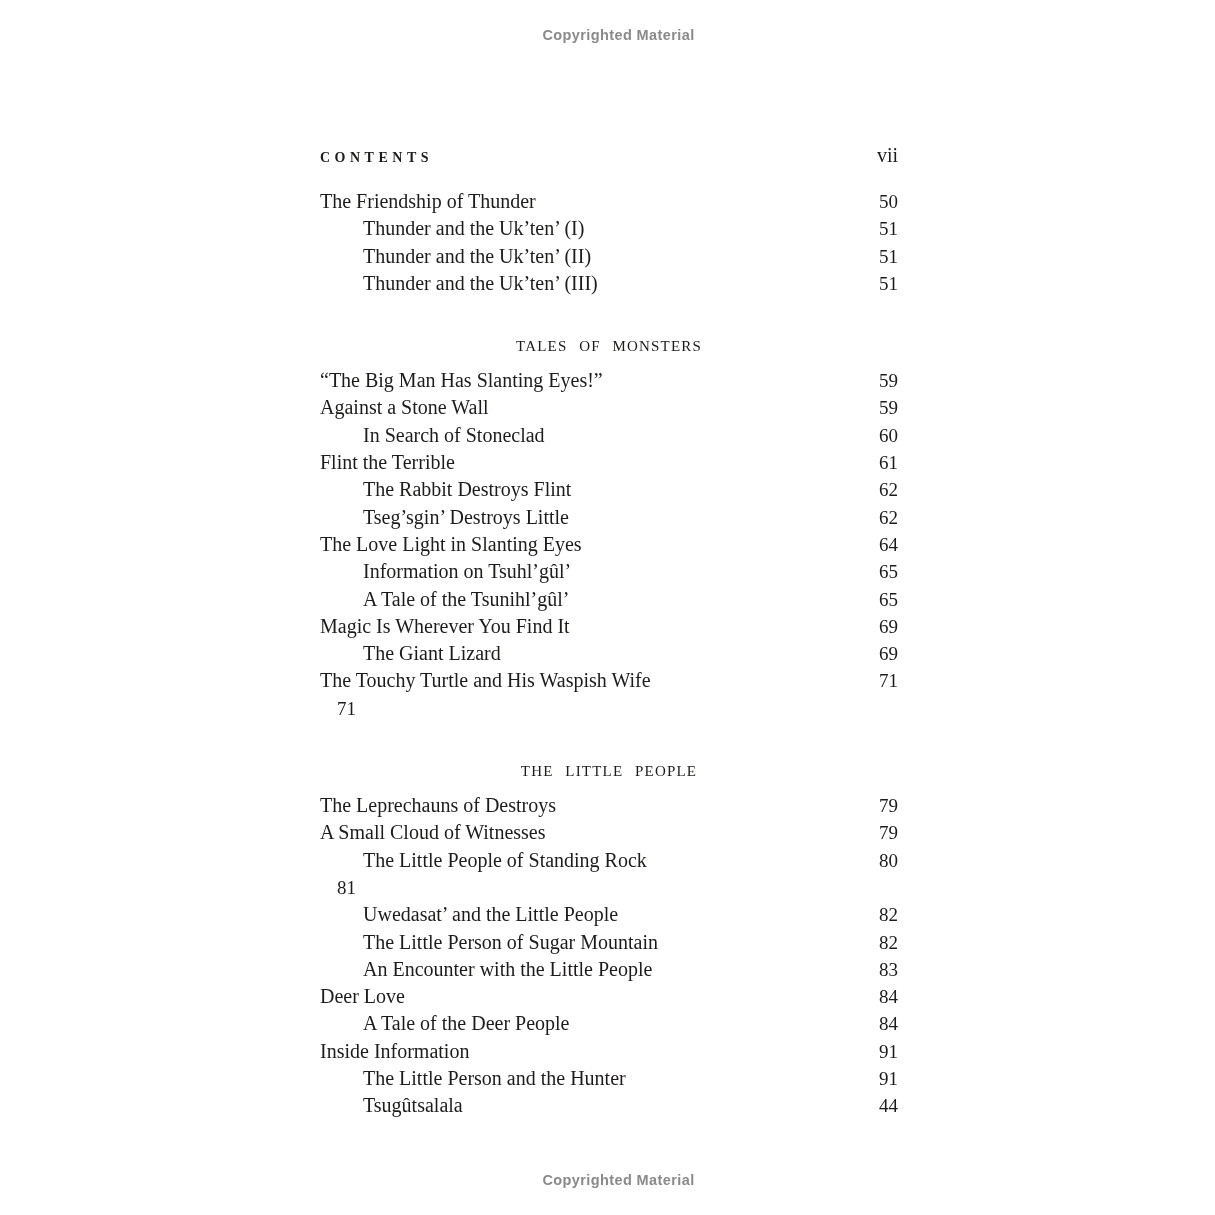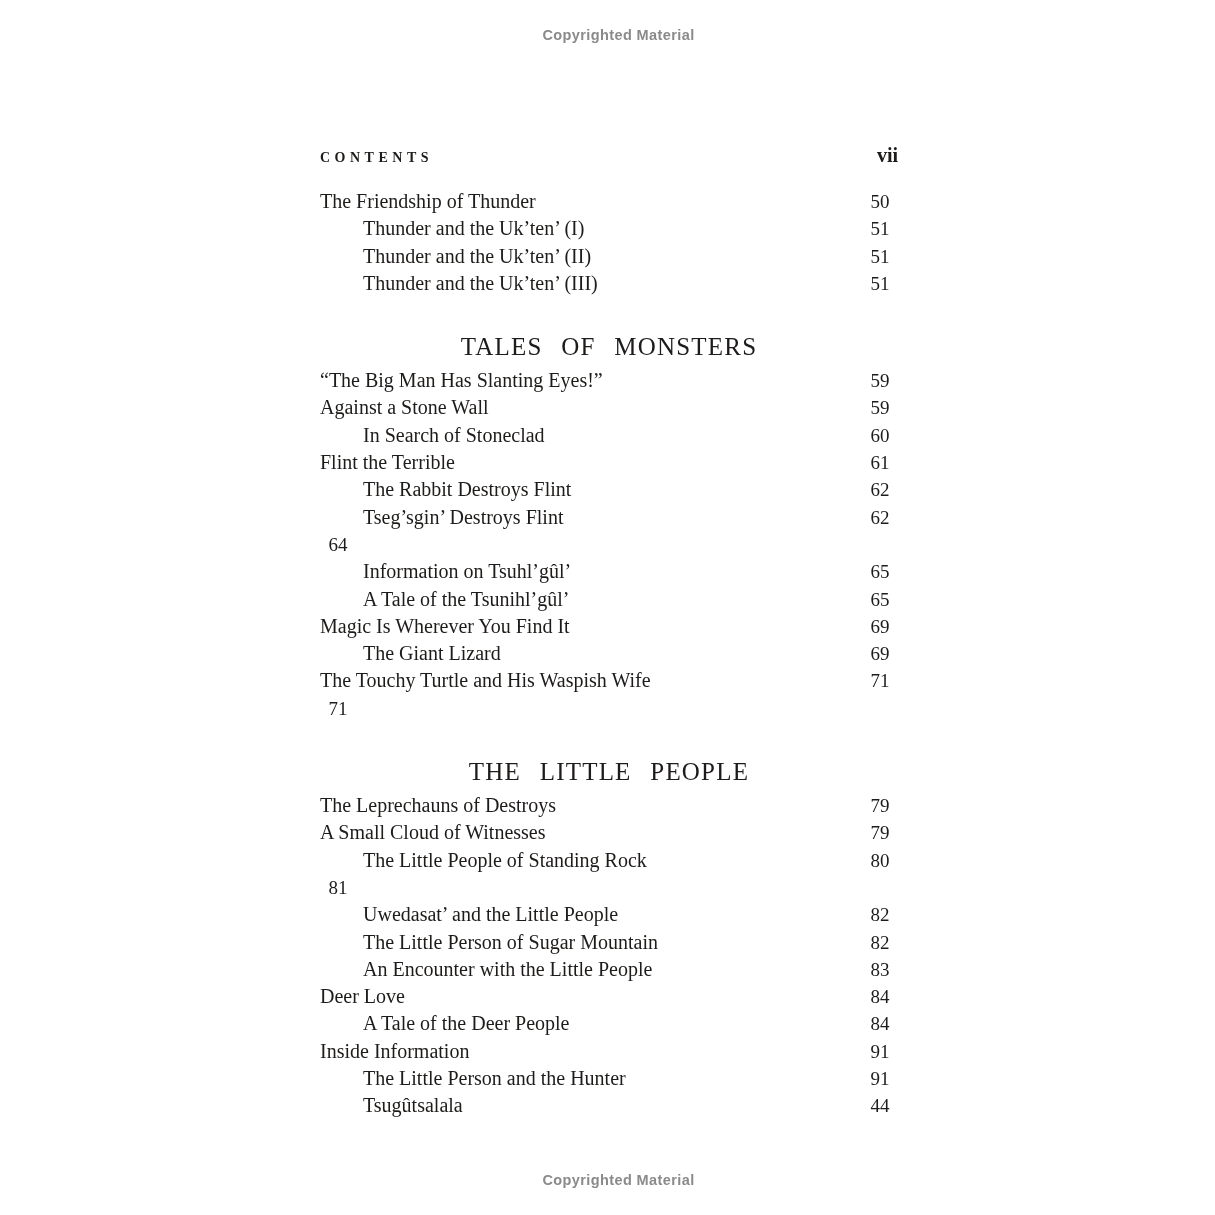--- a/index.html
+++ b/index.html
@@ -40,44 +40,43 @@
     margin-bottom: 24px;
     gap: 39px;
   }
   .toc-header .running-title {
     font-size: 14px;
     font-weight: bold;
     letter-spacing: 4.5px;
   }
   .toc-header .folio {
     font-size: 20px;
-    font-weight: bold;
   }
   .row {
     display: flex;
     justify-content: space-between;
     align-items: baseline;
     height: 27.3px;
     line-height: 27.3px;
     font-size: 20px;
   }
   .row .title { white-space: nowrap; }
   .row.lvl1 .title { padding-left: 43px; }
   .row .pg {
     font-size: 19px;
-    text-align: center;
+    text-align: right;
     min-width: 36px;
   }
   .section-heading {
     height: 27px;
     line-height: 27px;
     margin-top: 36px;
     margin-bottom: 7px;
     text-align: center;
-    font-size: 25px;
+    font-size: 15px;
     letter-spacing: 1.2px;
     word-spacing: 0.45em;
   }
 </style>
 </head>
 <body>
 
 <div class="page">
 
   <div class="copyright top">Copyrighted Material</div>
@@ -124,24 +123,25 @@
       </div>
       <div class="row lvl0">
         <span class="title">Flint the Terrible</span>
         <span class="pg">61</span>
       </div>
       <div class="row lvl1">
         <span class="title">The Rabbit Destroys Flint</span>
         <span class="pg">62</span>
       </div>
       <div class="row lvl1">
-        <span class="title">Tseg’sgin’ Destroys Flint</span>
+        <span class="title">Tseg’sgin’ Destroys Little</span>
         <span class="pg">62</span>
       </div>
       <div class="row lvl0">
+        <span class="title">The Love Light in Slanting Eyes</span>
         <span class="pg">64</span>
       </div>
       <div class="row lvl1">
         <span class="title">Information on Tsuhl’gûl’</span>
         <span class="pg">65</span>
       </div>
       <div class="row lvl1">
         <span class="title">A Tale of the Tsunihl’gûl’</span>
         <span class="pg">65</span>
       </div>

